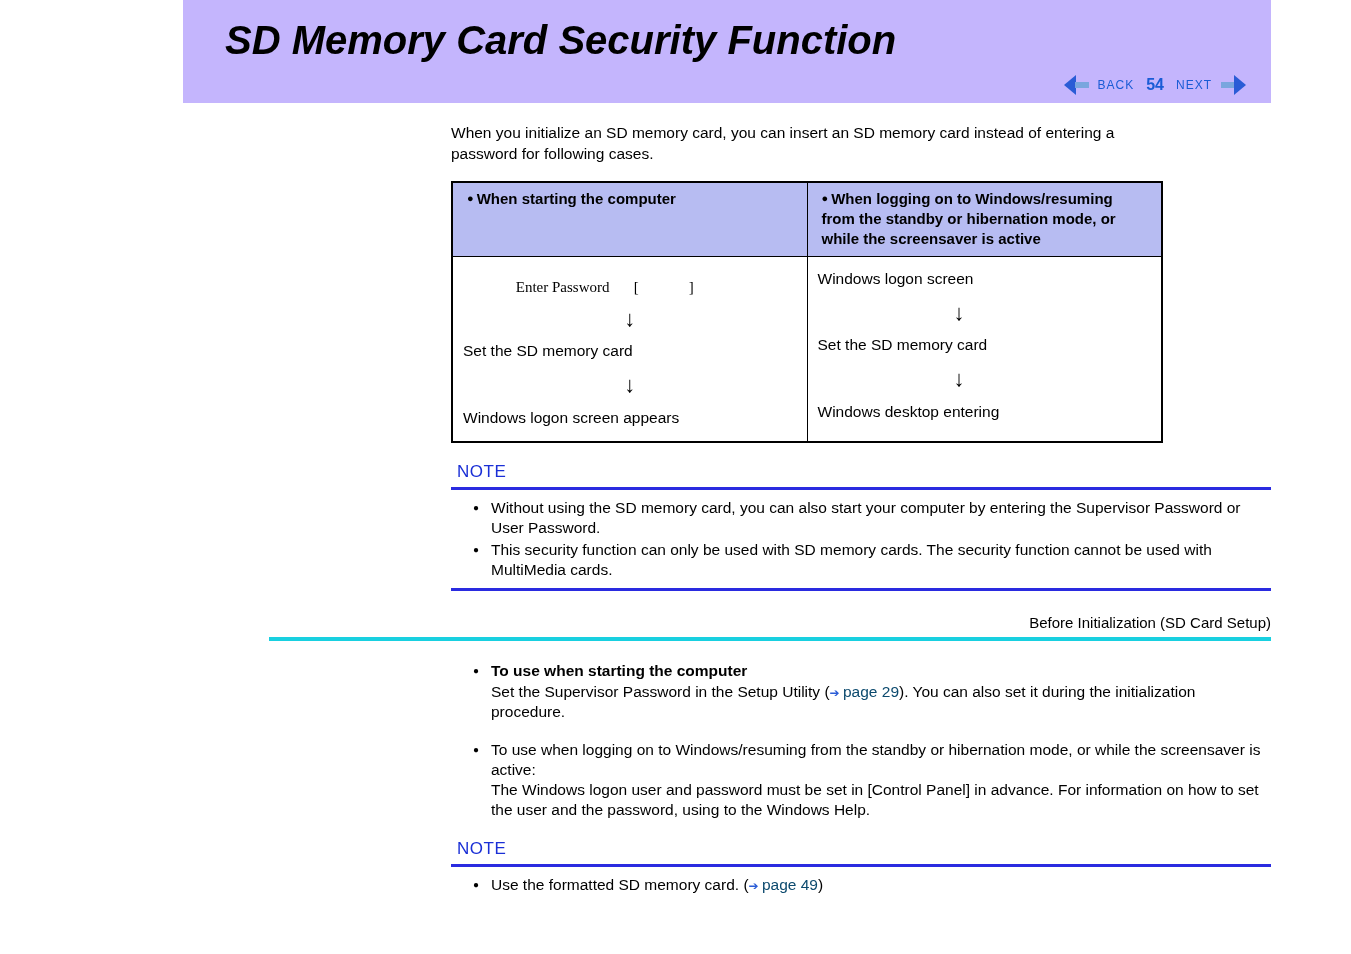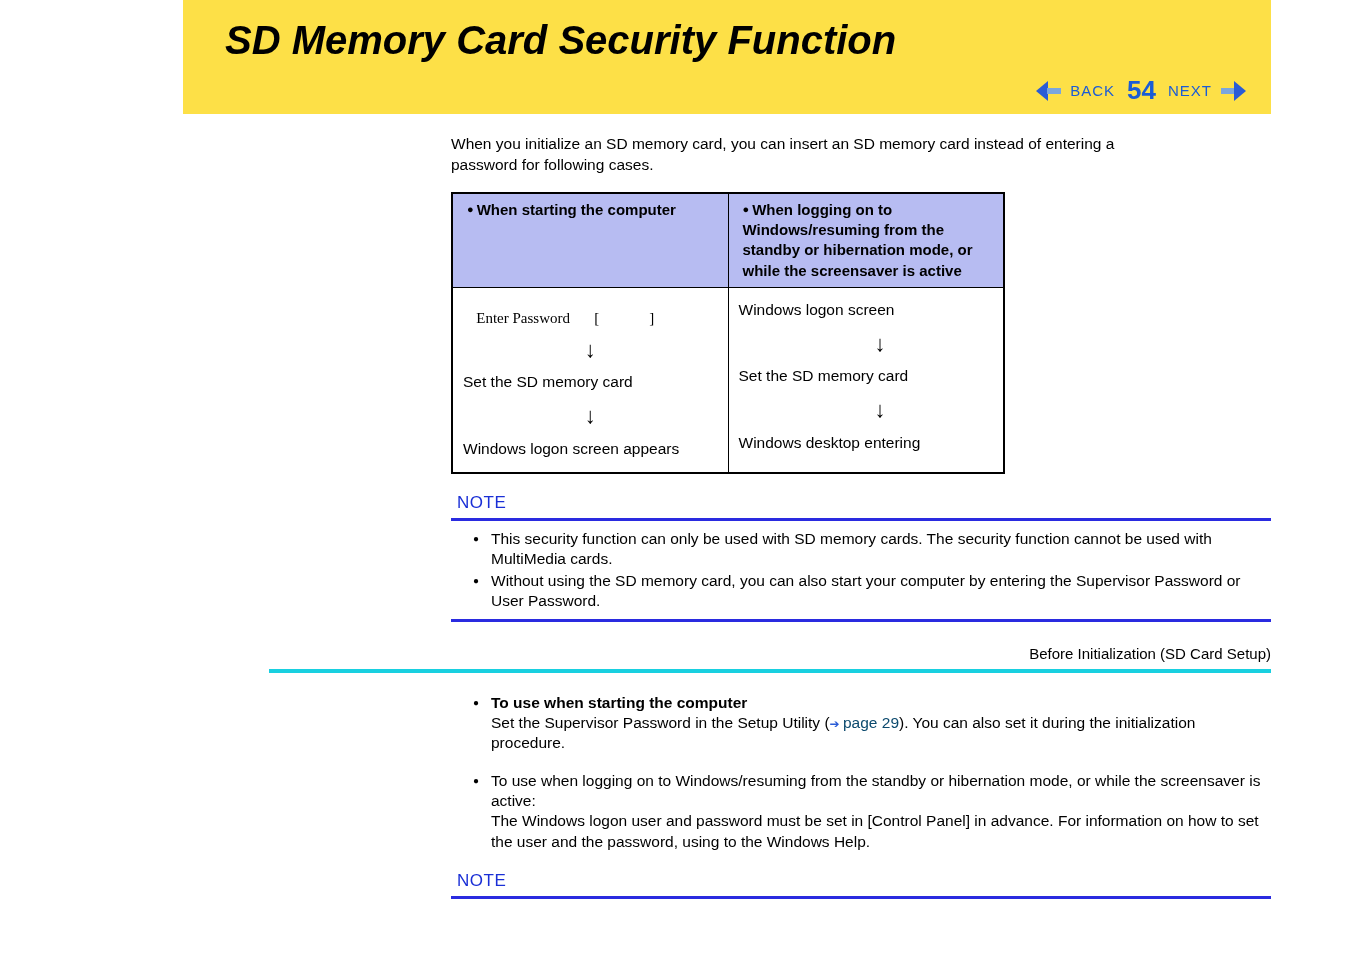--- a/index.html
+++ b/index.html
@@ -9,21 +9,21 @@
     width: 1351px;
     height: 954px;
     position: relative;
   }
   .page-wrap {
     margin-left: 183px;
     margin-right: 80px;
     margin-top: 0;
   }
   .header-blue {
-    background: #fde047;
+    background: #c4b5fd;
     padding: 18px 25px 2px 42px;
     position: relative;
   }
   .title {
     font-family: Arial, Helvetica, sans-serif;
     font-size: 40px;
     font-weight: bold;
     font-style: italic;
     color: #000;
   }
@@ -38,46 +38,46 @@
   .arrow-btn {
     width: 26px;
     height: 20px;
     display: flex;
     align-items: center;
     justify-content: center;
     cursor: pointer;
   }
   .nav-link {
     color: #1a5cd6;
-    font-size: 15px;
+    font-size: 12px;
     letter-spacing: 1px;
     cursor: pointer;
   }
   .page-num {
     color: #1a5cd6;
-    font-size: 26px;
+    font-size: 16px;
     font-weight: bold;
     margin: 0 4px;
   }
   .content {
     margin-left: 268px;
     margin-right: 0;
     padding-top: 20px;
     font-size: 15.5px;
     line-height: 1.35;
     color: #000;
   }
   .intro-text {
     margin-bottom: 16px;
     max-width: 690px;
   }
   .compare-table {
     border: 2px solid #000;
     border-collapse: collapse;
-    width: 554px;
+    width: 712px;
     margin-bottom: 18px;
   }
   .compare-table th, .compare-table td {
     border: 1px solid #000;
     vertical-align: top;
     text-align: left;
   }
   .compare-table th {
     background: #b7bcf2;
     font-weight: bold;
@@ -273,22 +273,22 @@
           </div>
         </td>
       </tr>
     </tbody>
       </table>
 
     <div>
       <div class="note-heading">NOTE</div>
       <div class="note-divider"></div>
       <ul class="bullet-list">
+        <li>Without using the SD memory card, you can also start your computer by entering the Supervisor Password or User Password.</li>
         <li>This security function can only be used with SD memory cards.  The security function cannot be used with MultiMedia cards.</li>
-        <li>Without using the SD memory card, you can also start your computer by entering the Supervisor Password or User Password.</li>
       </ul>
       <div class="note-divider-bottom"></div>
     </div>
 
     <h2 class="section-heading">Before Initialization (SD Card Setup)</h2>
     <div class="cyan-rule"></div>
 
     <ul class="body-bullets">
       <li>
         <span class="bold">To use when starting the computer</span><br>
@@ -296,16 +296,21 @@
       </li>
       <li>
         <span>To use when logging on to Windows/resuming from the standby or hibernation mode, or while the screensaver is active:</span><br>
         <span>The Windows logon user and password must be set in [Control Panel] in advance. For information on how to set the user and the password, using to the Windows Help.</span>
       </li>
     </ul>
 
     <div>
       <div class="note-heading">NOTE</div>
       <div class="note-divider"></div>
+      <ul class="bullet-list">
+        <li>
+          <span>Use the formatted SD memory card. (</span><span class="link-arrow">➔ </span><span class="page-link">page 49</span><span>)</span>
+        </li>
+      </ul>
     </div>
 
   </div>
 </div>
 
 </body></html>

